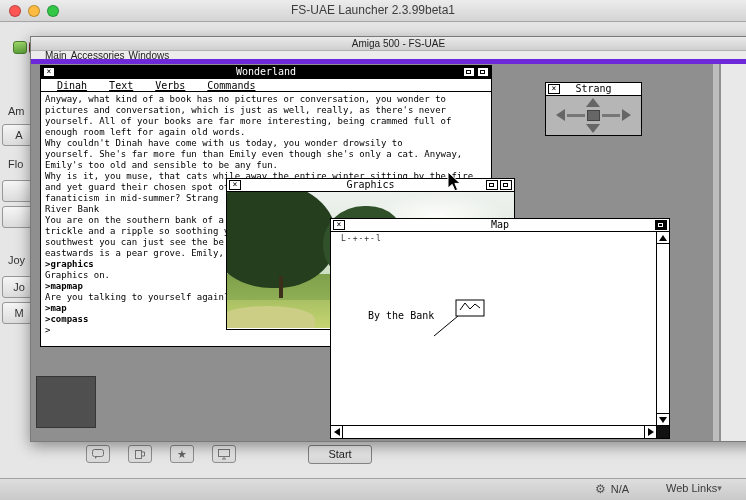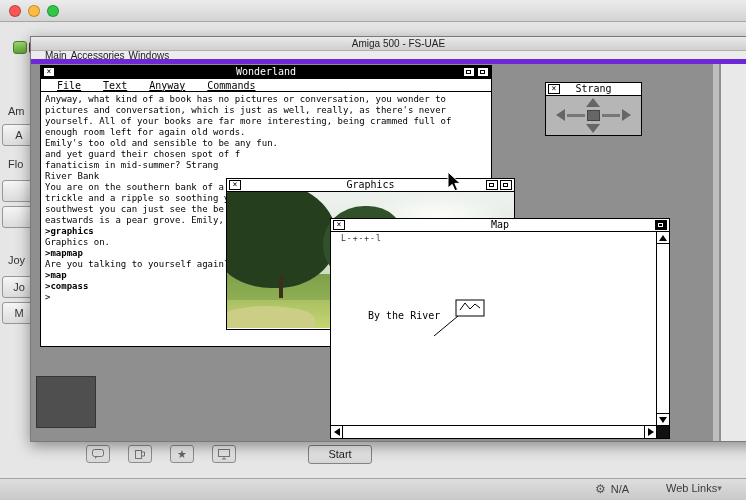--- a/index.html
+++ b/index.html
@@ -146,20 +146,21 @@
 <body>
 
 <div class="screen">
 
   <div class="mac-titlebar">
     <div class="lights">
       <span class="light red"></span>
       <span class="light yellow"></span>
       <span class="light green"></span>
     </div>
+    <div class="mac-title">FS-UAE Launcher 2.3.99beta1</div>
   </div>
 
   <div class="launcher">
     <span class="tl-icon g"></span>
     <span class="tl-icon r"></span>
 
     <div class="nl-group">
       <span class="flag">
           <span class="f1"></span>
           <span class="f2"></span>
@@ -233,31 +234,34 @@
           <span>Wonderland</span>
           <div class="gadget left">×</div>
           <div class="gadget" style="right:16px;">
               <div class="gsq"></div>
             </div>
           <div class="gadget" style="right:2px;">
               <div class="gsq"></div>
             </div>
         </div>
         <div class="w-menubar">
-          <span>File</span>
+          <span>Dinah</span>
           <span>Text</span>
-          <span>Anyway</span>
+          <span>Verbs</span>
           <span>Commands</span>
         </div>
         <div class="w-text">
             <div class="tline">Anyway, what kind of a book has no pictures or conversation, you wonder to</div>
             <div class="tline">pictures and conversation, which is just as well, really, as there's never</div>
             <div class="tline">yourself. All of your books are far more interesting, being crammed full of</div>
             <div class="tline">enough room left for again old words.</div>
+            <div class="tline">Why couldn't Dinah have come with us today, you wonder drowsily to</div>
+            <div class="tline">yourself. She's far more fun than Emily even though she's only a cat. Anyway,</div>
             <div class="tline">Emily's too old and sensible to be any fun.</div>
+            <div class="tline">Why is it, you muse, that cats while away the entire winter sitting by the fire</div>
             <div class="tline">and yet guard their chosen spot of f</div>
             <div class="tline">fanaticism in mid-summer? Strang</div>
             <div class="tline">River Bank</div>
             <div class="tline">You are on the southern bank of a</div>
             <div class="tline">trickle and a ripple so soothing yo</div>
             <div class="tline">southwest you can just see the be</div>
             <div class="tline">eastwards is a pear grove. Emily,</div>
             <div class="tline bold">&gt;graphics</div>
             <div class="tline">Graphics on.</div>
             <div class="tline bold">&gt;mapmap</div>
@@ -313,21 +317,21 @@
       <div class="awin map">
         <div class="atitle">
           <span>Map</span>
           <div class="gadget left">×</div>
           <div class="gadget dark" style="right:2px;">
               <div class="gsq"></div>
             </div>
         </div>
         <div class="map-body">
           <div class="minimap">L-+-+-l</div>
-          <div class="loc-label">By the River</div>
+          <div class="loc-label">By the Bank</div>
           <svg class="room-svg" width="90" height="48" viewBox="0 0 90 48">
             <line x1="8" y1="42" x2="32" y2="22" stroke="#000" stroke-width="1"></line>
             <rect x="30" y="6" width="28" height="16" fill="#fff" stroke="#000"></rect>
             <polyline points="34,16 39,9 44,15 49,10 54,14" fill="none" stroke="#000" stroke-width="1"></polyline>
           </svg>
           <div class="vscroll">
             <div class="sbox v-up">
                 <span class="tri tri-up"></span>
               </div>
             <div class="sbox v-dn">

